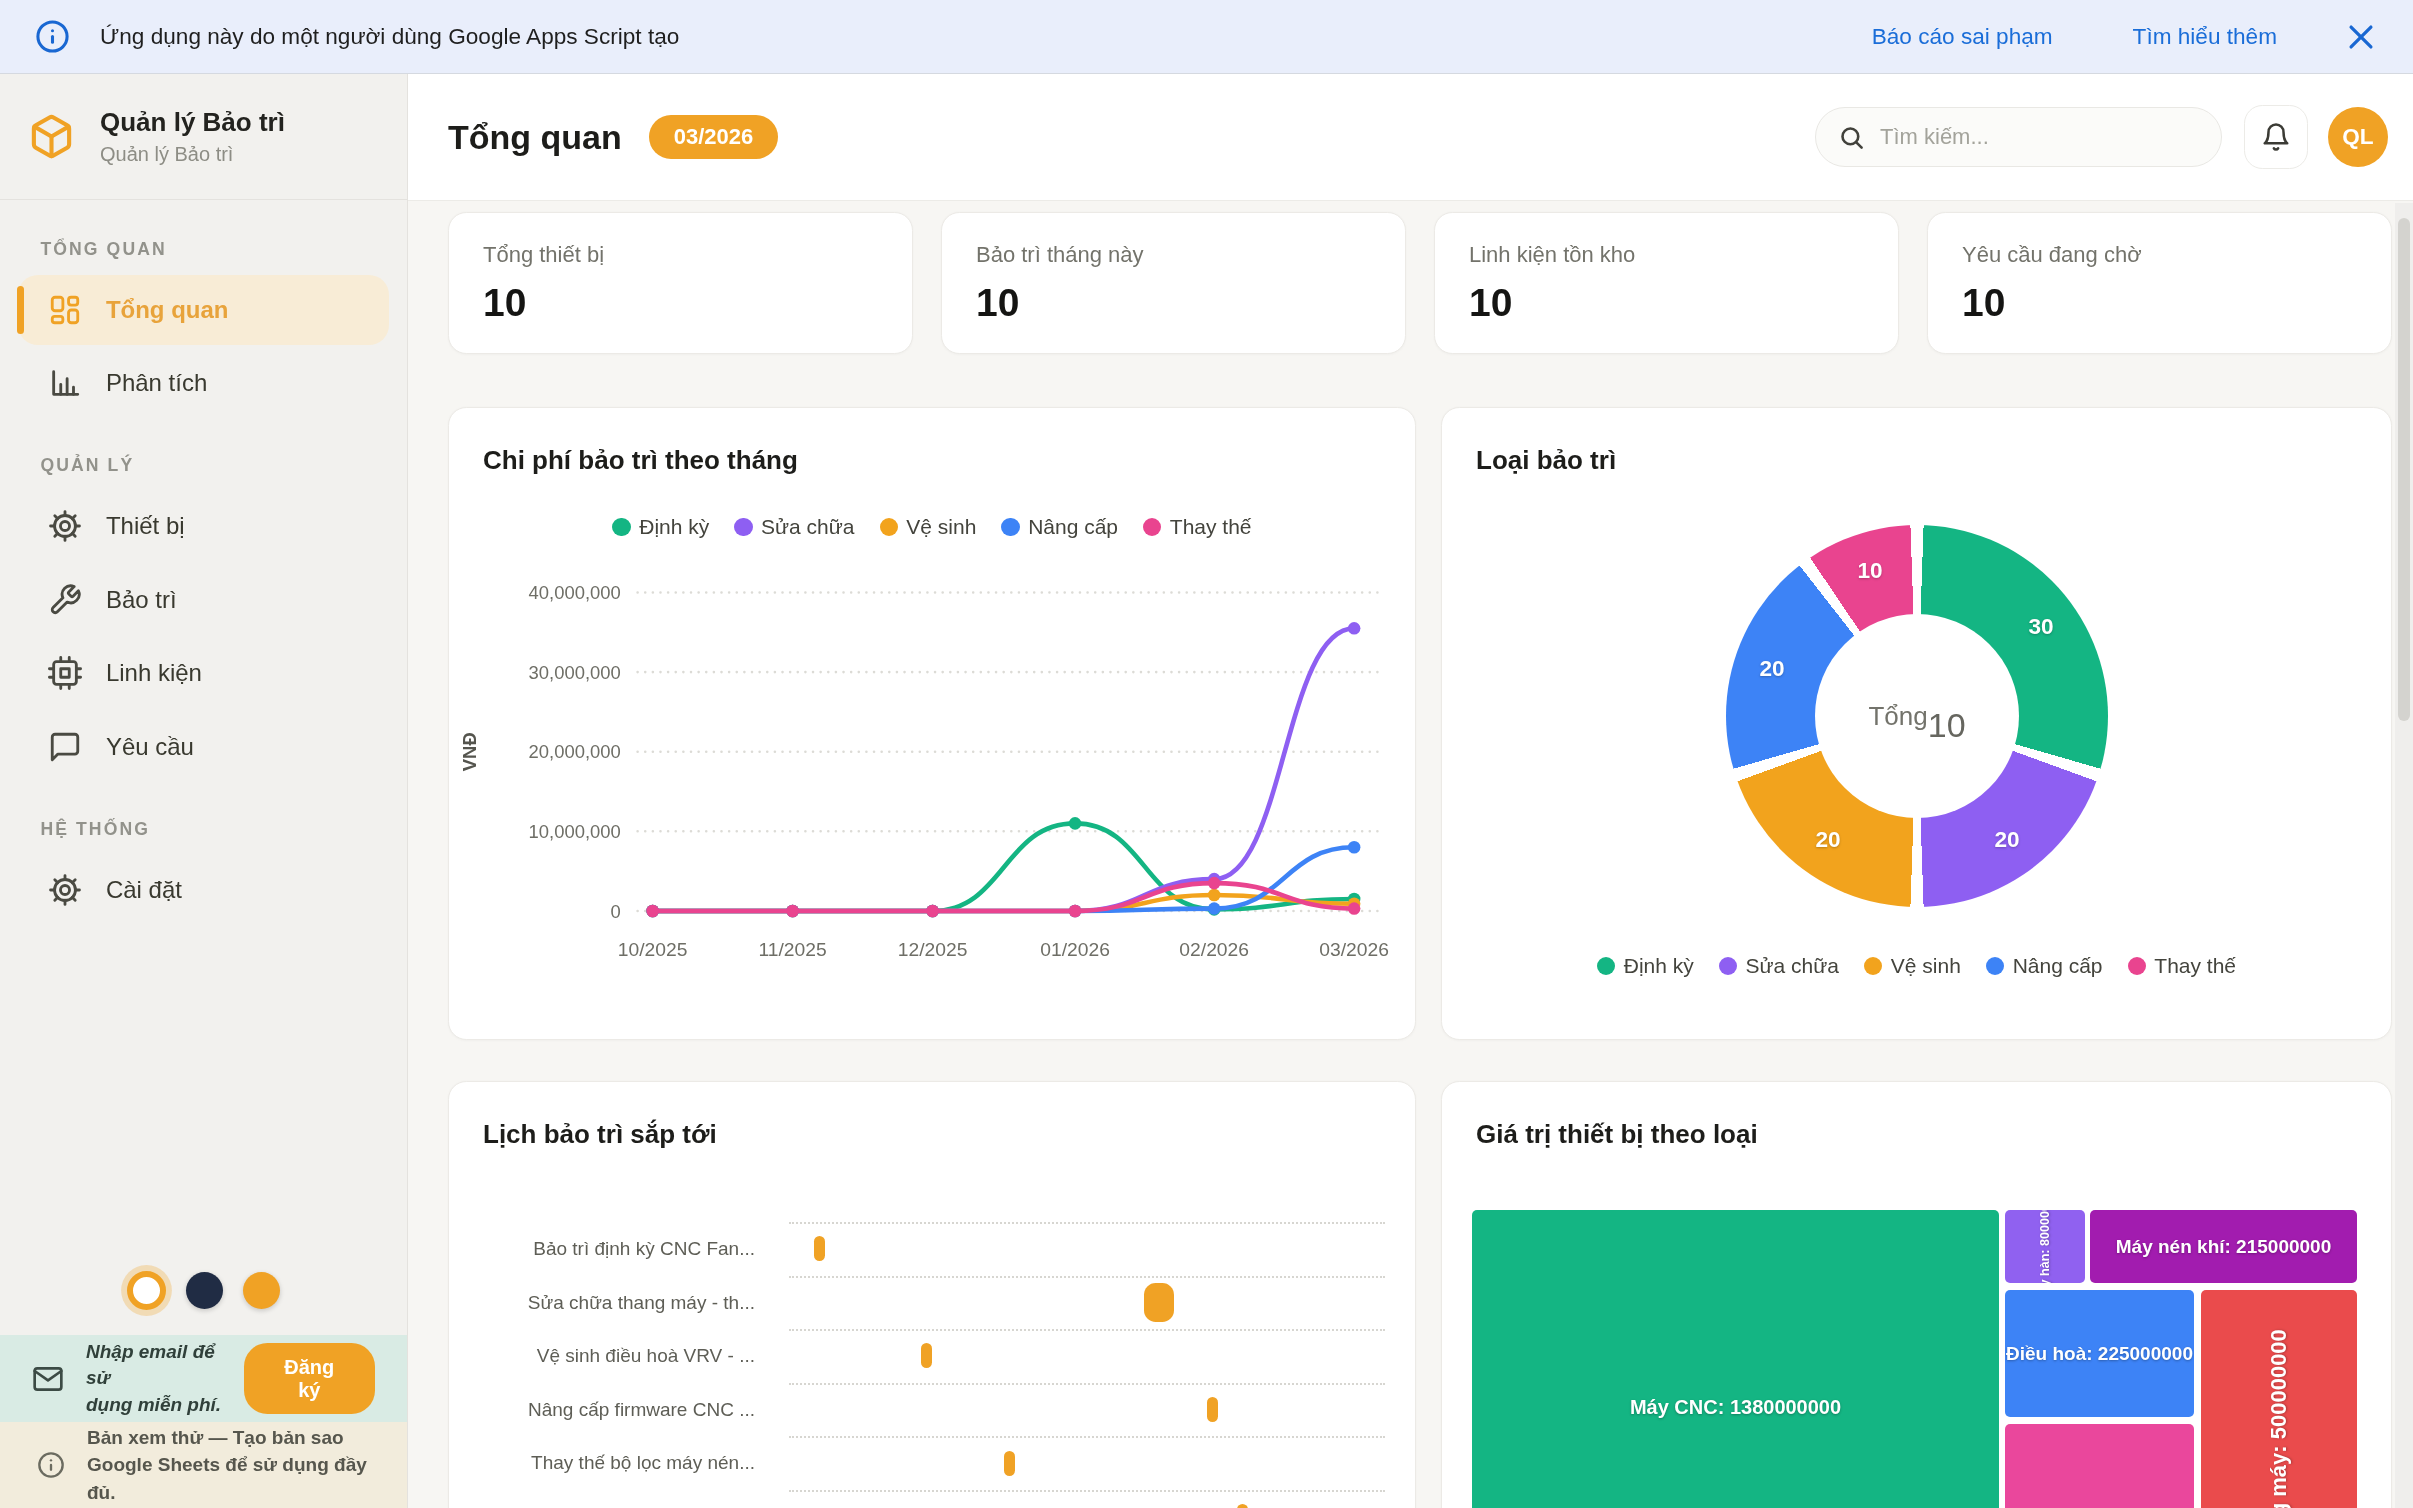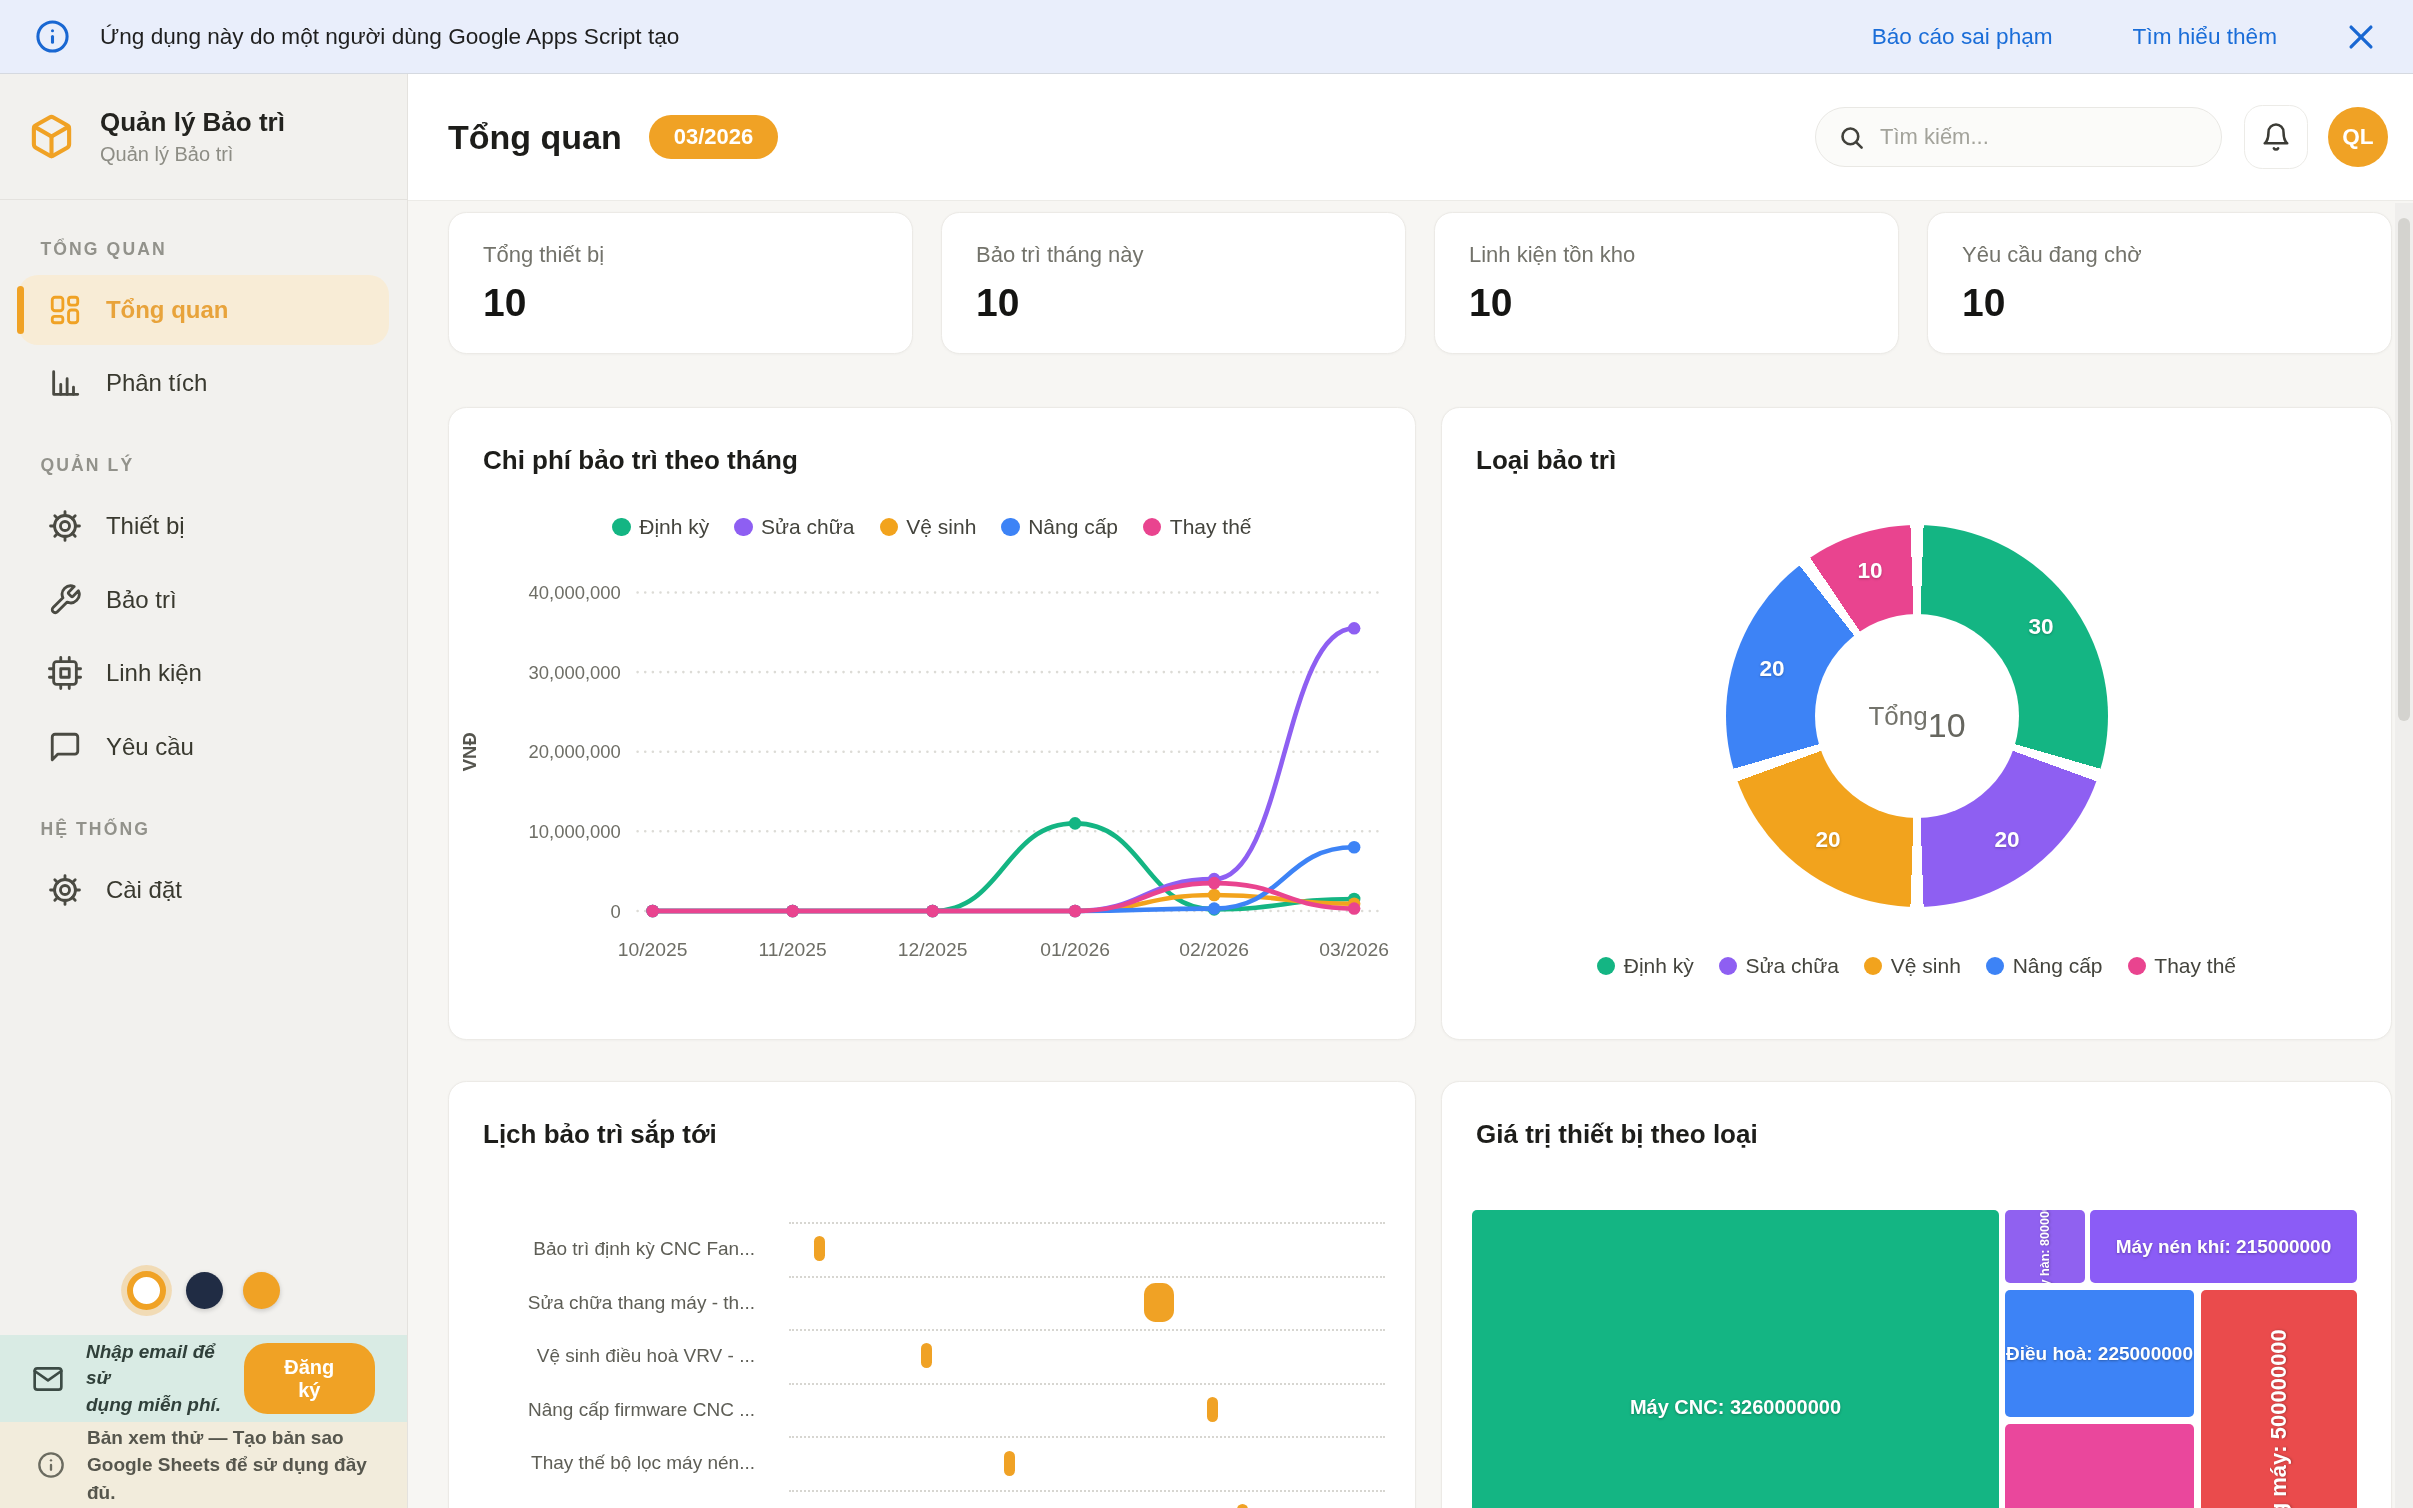--- a/index.html
+++ b/index.html
@@ -449,26 +449,26 @@
         <div class="row-sep" style="top: 408px;"></div>
         <div class="row-label" style="top: 408px;">Bảo trì máy hàn TIG định ...</div>
         <div class="marker" style="left: 788px; top: 422px; width: 11px; height: 25px; border-radius: 5.9px; background: rgb(240, 162, 37);"></div>
       </div>
   </section>
 
   <section class="card" id="tree-card">
     <div class="card-title">Giá trị thiết bị theo loại</div>
     <div id="tree-blocks">
         <div class="tblock" style="left: 30px; top: 128px; width: 527px; height: 394px; background: rgb(20, 181, 131);">
-          <span style="font-size: 20px;">Máy CNC: 3260000000</span>
+          <span style="font-size: 20px;">Máy CNC: 1380000000</span>
         </div>
         <div class="tblock rot" style="left: 563px; top: 128px; width: 80px; height: 73px; background: rgb(144, 97, 240);">
           <span style="font-size: 12.6px;">Máy hàn: 80000000</span>
         </div>
-        <div class="tblock" style="left: 648px; top: 128px; width: 267px; height: 73px; background: #8b5cf6;">
+        <div class="tblock" style="left: 648px; top: 128px; width: 267px; height: 73px; background: #a21caf;">
           <span style="font-size: 19px;">Máy nén khí: 215000000</span>
         </div>
         <div class="tblock" style="left: 563px; top: 208px; width: 189px; height: 127px; background: rgb(61, 131, 246);">
           <span style="font-size: 19px;">Điều hoà: 225000000</span>
         </div>
         <div class="tblock" style="left: 563px; top: 342px; width: 189px; height: 184px; background: rgb(234, 71, 156);"></div>
         <div class="tblock rot" style="left: 759px; top: 208px; width: 156px; height: 318px; background: rgb(234, 75, 76);">
           <span style="font-size: 22px;">Thang máy: 500000000</span>
         </div>
       </div>

